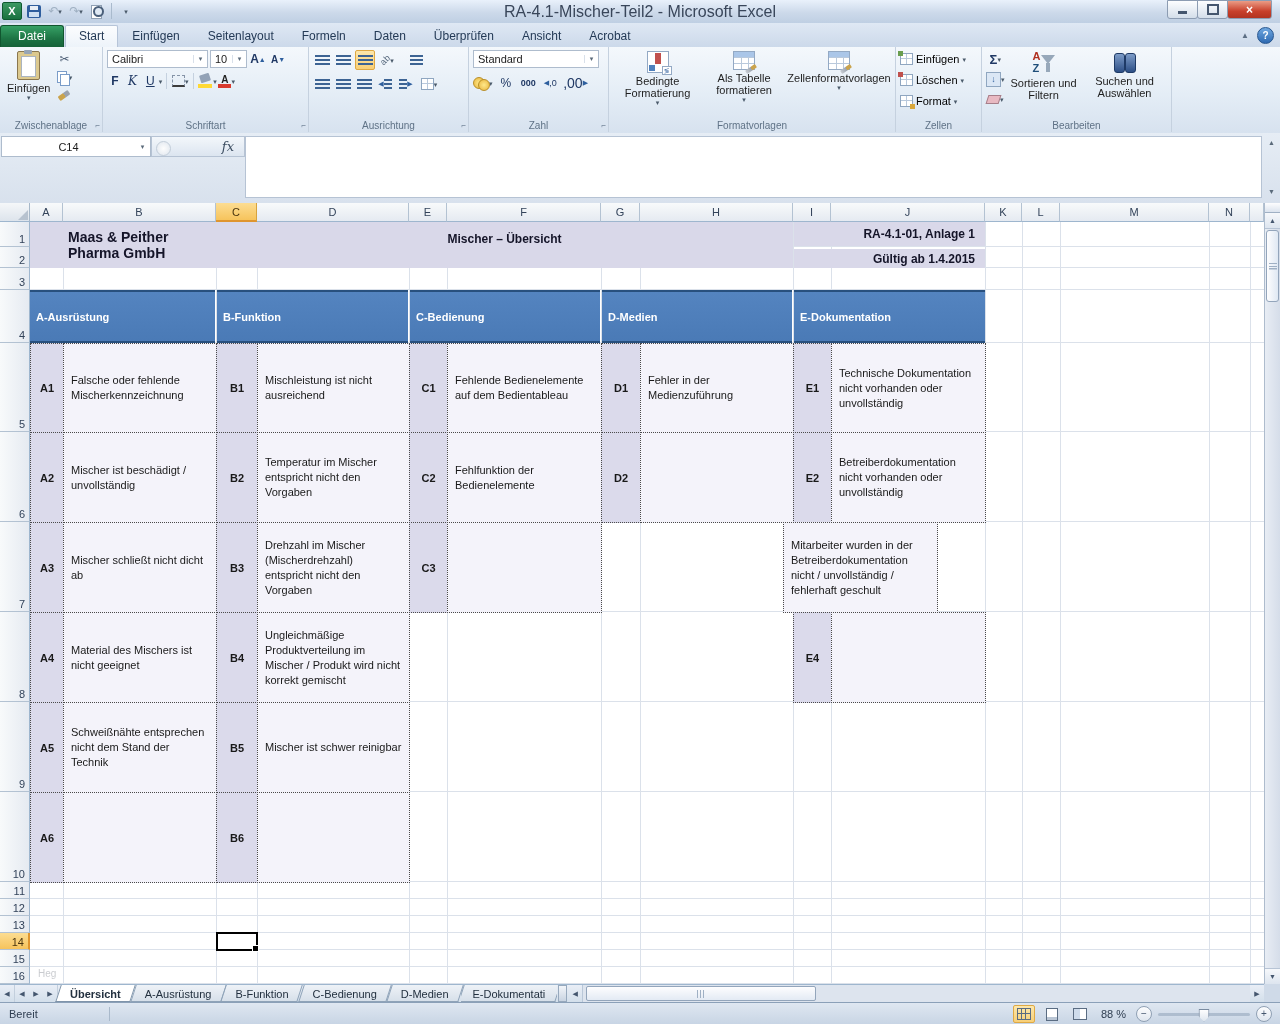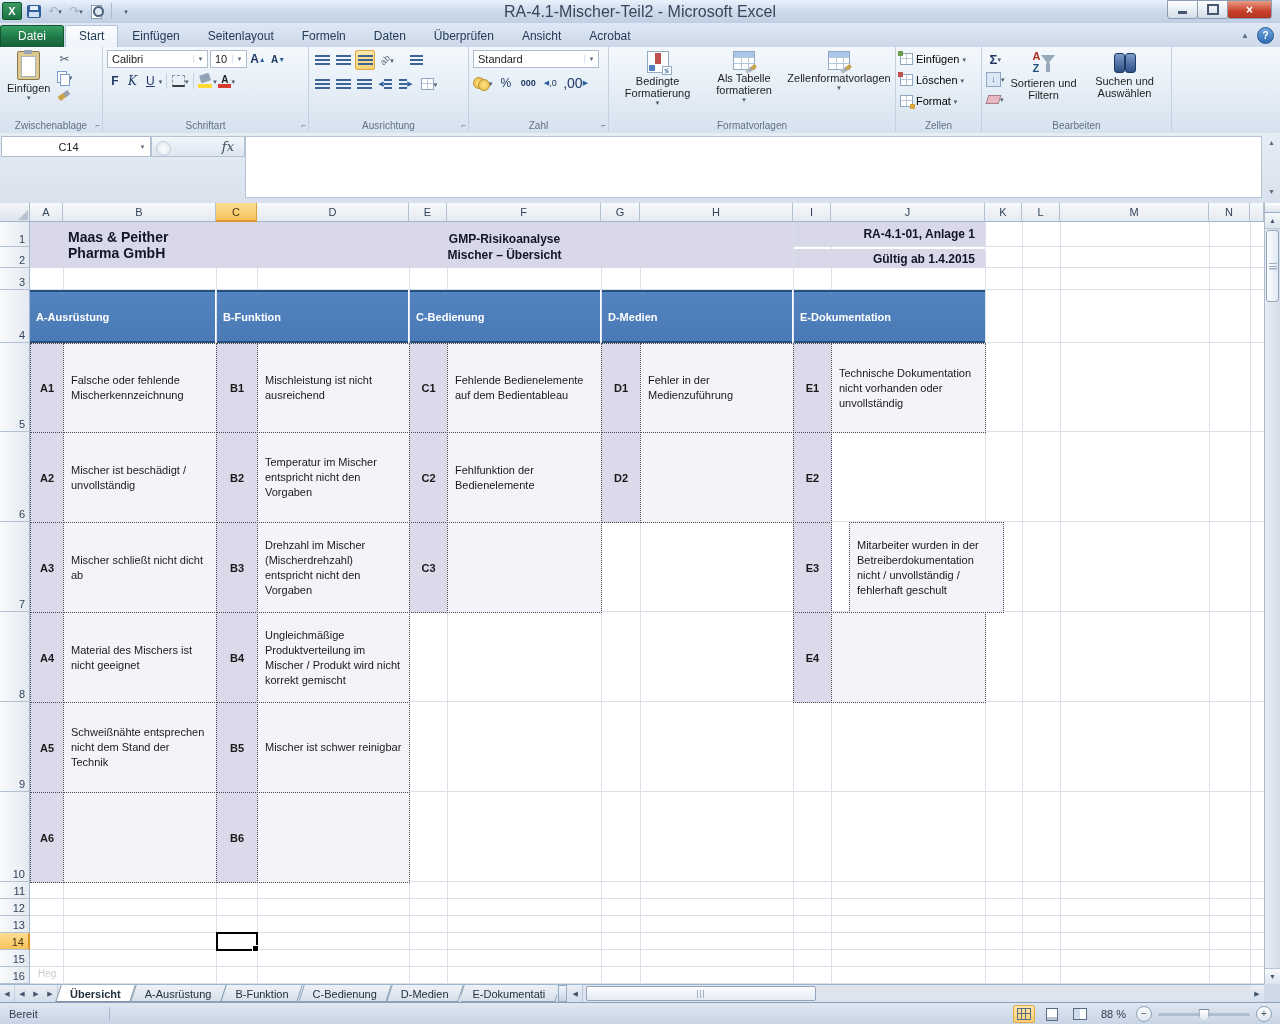--- a/index.html
+++ b/index.html
@@ -570,21 +570,20 @@
         <span>RA-4.1-01, Anlage 1</span>
       </div>
     <div class="lav doc-right" style="left:764px;top:27px;width:191px;height:19px;">
         <span>Gültig ab 1.4.2015</span>
       </div>
     <div class="doc-company">
       <div>Maas &amp; Peither</div>
       <div>Pharma GmbH</div>
     </div>
     <div class="doc-title">
-      <div>GMP-Risikoanalyse</div>
       <div>Mischer – Übersicht</div>
     </div>
 
     <div class="cat" style="left:0;width:185px;">A-Ausrüstung</div>
     <div class="cat" style="left:187px;width:191px;">B-Funktion</div>
     <div class="cat" style="left:380px;width:190px;">C-Bedienung</div>
     <div class="cat" style="left:572px;width:190px;">D-Medien</div>
     <div class="cat" style="left:764px;width:191px;">E-Dokumentation</div>
 
     <div class="code" style="left:0;top:121px;width:34px;height:90px;">A1</div>
@@ -621,22 +620,23 @@
     <div class="desc" style="left:417px;top:300px;width:155px;height:91px;"></div>
 
     <div class="code" style="left:571px;top:121px;width:40px;height:90px;">D1</div>
     <div class="desc" style="left:610px;top:121px;width:154px;height:90px;">Fehler in der Medienzuführung</div>
     <div class="code" style="left:571px;top:210px;width:40px;height:91px;text-align:center;">D2</div>
     <div class="desc" style="left:610px;top:210px;width:154px;height:91px;"></div>
 
     <div class="code" style="left:763px;top:121px;width:39px;height:90px;">E1</div>
     <div class="desc" style="left:801px;top:121px;width:155px;height:90px;">Technische Dokumentation nicht vorhanden oder unvollständig</div>
     <div class="code" style="left:763px;top:210px;width:39px;height:91px;">E2</div>
+    <div class="desc" style="left:801px;top:210px;width:155px;height:91px;">Betreiberdokumentation nicht vorhanden oder unvollständig</div>
     <div class="code" style="left:763px;top:300px;width:39px;height:91px;">E3</div>
-    <div class="desc" style="left:819px;top:300px;width:155px;height:91px;">Mitarbeiter wurden in der Betreiberdokumentation nicht / unvollständig / fehlerhaft geschult</div>
+    <div class="desc" style="left:753px;top:300px;width:155px;height:91px;">Mitarbeiter wurden in der Betreiberdokumentation nicht / unvollständig / fehlerhaft geschult</div>
     <div class="code" style="left:763px;top:390px;width:39px;height:91px;">E4</div>
     <div class="desc" style="left:801px;top:390px;width:155px;height:91px;"></div>
 
     <div class="selcell">
         <span class="handle"></span>
       </div>
 
     <div class="watermark">Heg</div>
   </div>
 

